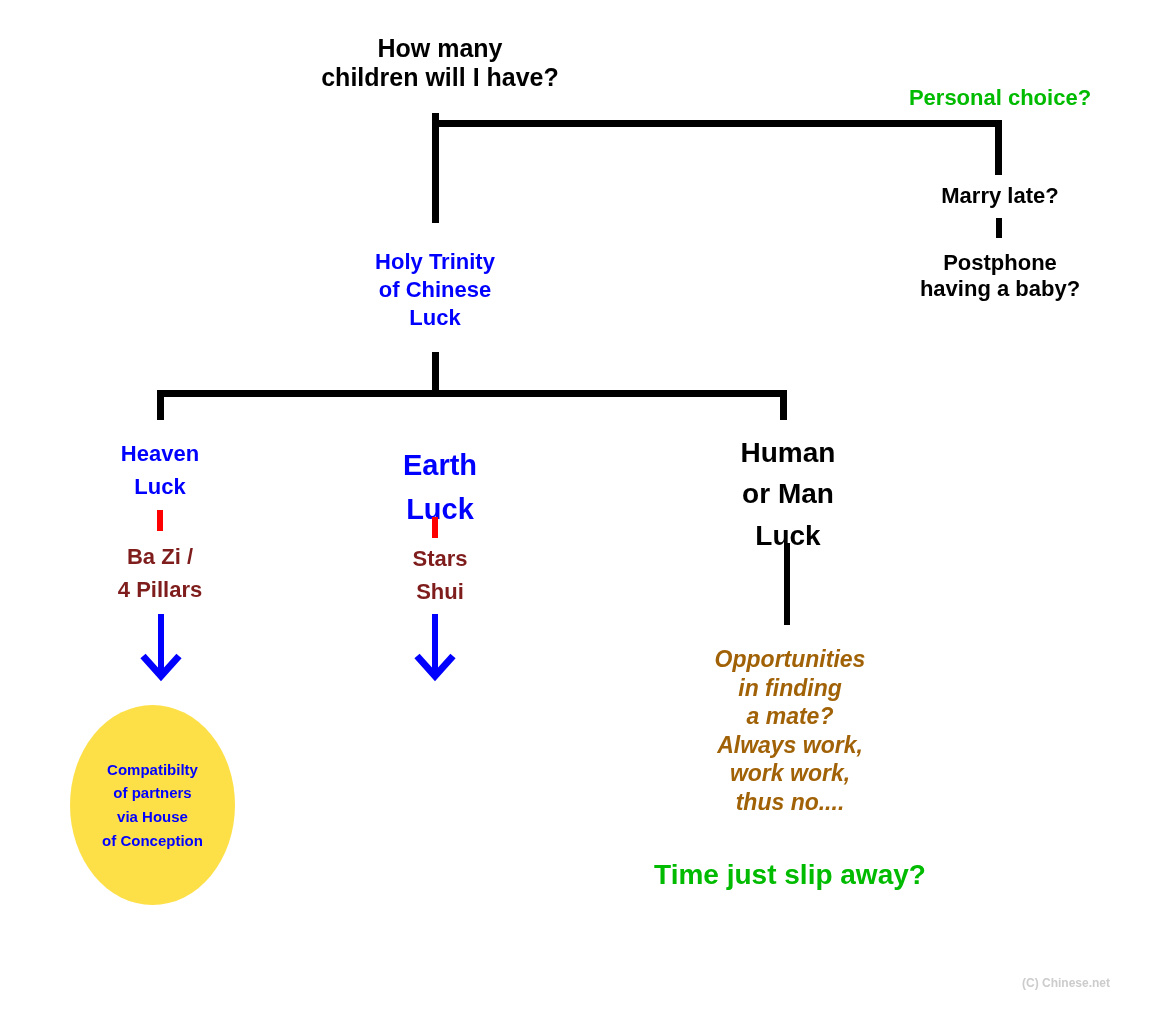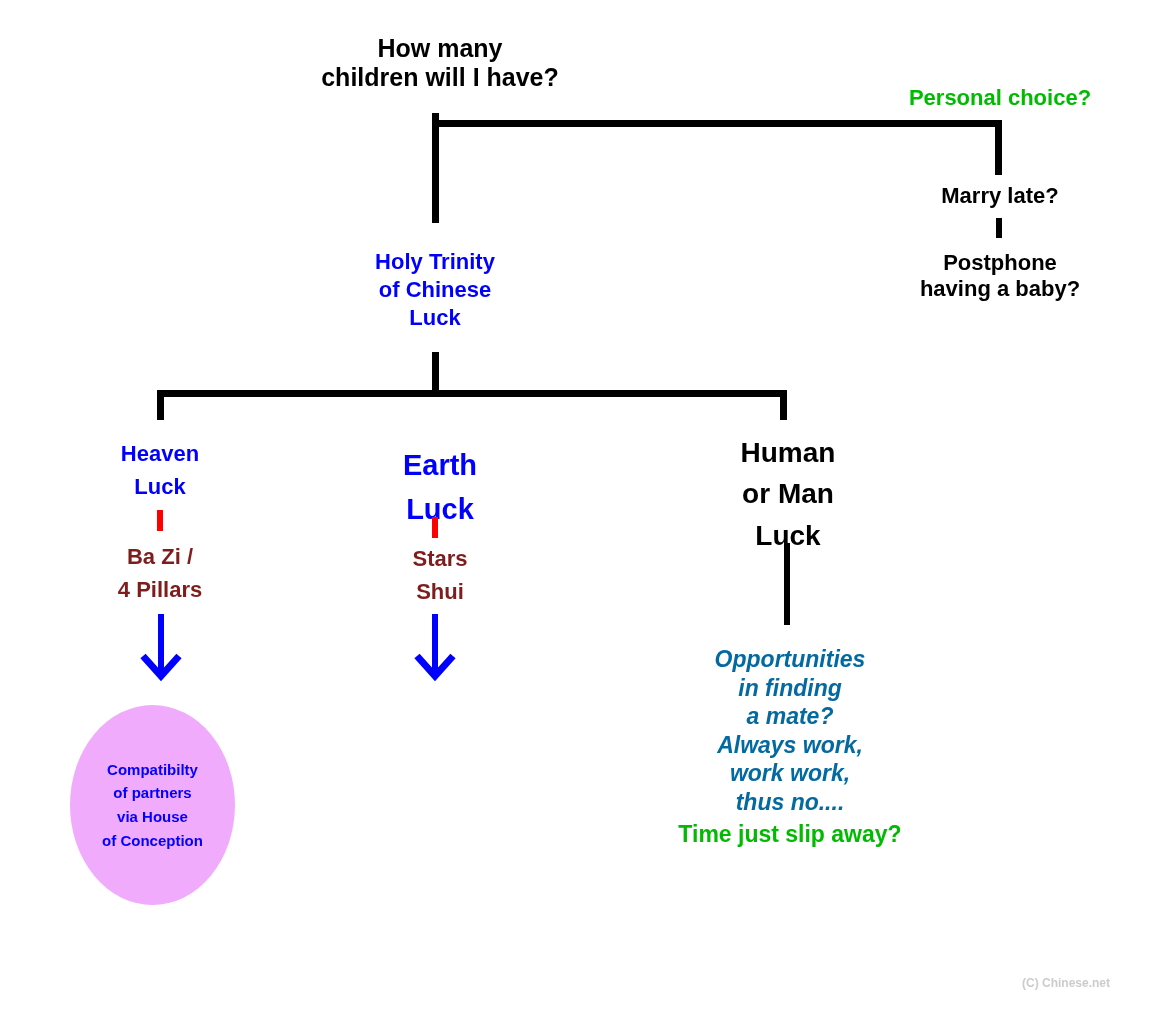--- a/index.html
+++ b/index.html
@@ -30,21 +30,21 @@
   .green { color: #00bb00; }
 
   .line {
     position: absolute;
     background: #000000;
   }
   .line-red { position: absolute; background: #ff0000; }
 
   .circle {
     position: absolute;
-    background: #f0abfc;
+    background: #fde047;
     border-radius: 50%;
     display: flex;
     align-items: center;
     justify-content: center;
   }
   .circle-text {
     color: #0000ff;
     font-weight: bold;
     font-size: 15px;
     line-height: 1.58;
@@ -53,21 +53,21 @@
   .circle-text.centered { text-align: center; }
   .circle-text.lefty { text-align: left; }
 
   .arrow { position: absolute; }
 
   .italic-block {
     position: absolute;
     text-align: center;
     font-weight: bold;
     font-style: italic;
-    color: #0369a1;
+    color: #a16207;
     line-height: 1.24;
     white-space: pre-line;
   }
 
   .footer {
     position: absolute;
     color: #cccccc;
     font-size: 12px;
     font-weight: bold;
     white-space: nowrap;
@@ -144,17 +144,17 @@
 
   <div class="line" style="left:784px; top:543px; width:6px; height:82px;"></div>
 
   <div class="italic-block" style="left:645px; top:645px; width:290px; font-size:23px;">Opportunities
 in finding
 a mate?
 Always work,
 work work,
 thus no....</div>
 
-  <div class="node green" style="left:630px; top:821px; width:320px; font-size:23px;">Time just slip away?</div>
+  <div class="node green" style="left:630px; top:859px; width:320px; font-size:28px;">Time just slip away?</div>
 
   <div class="footer" style="left:1022px; top:976px;">(C) Chinese.net</div>
 
 </div>
 
 </body></html>

